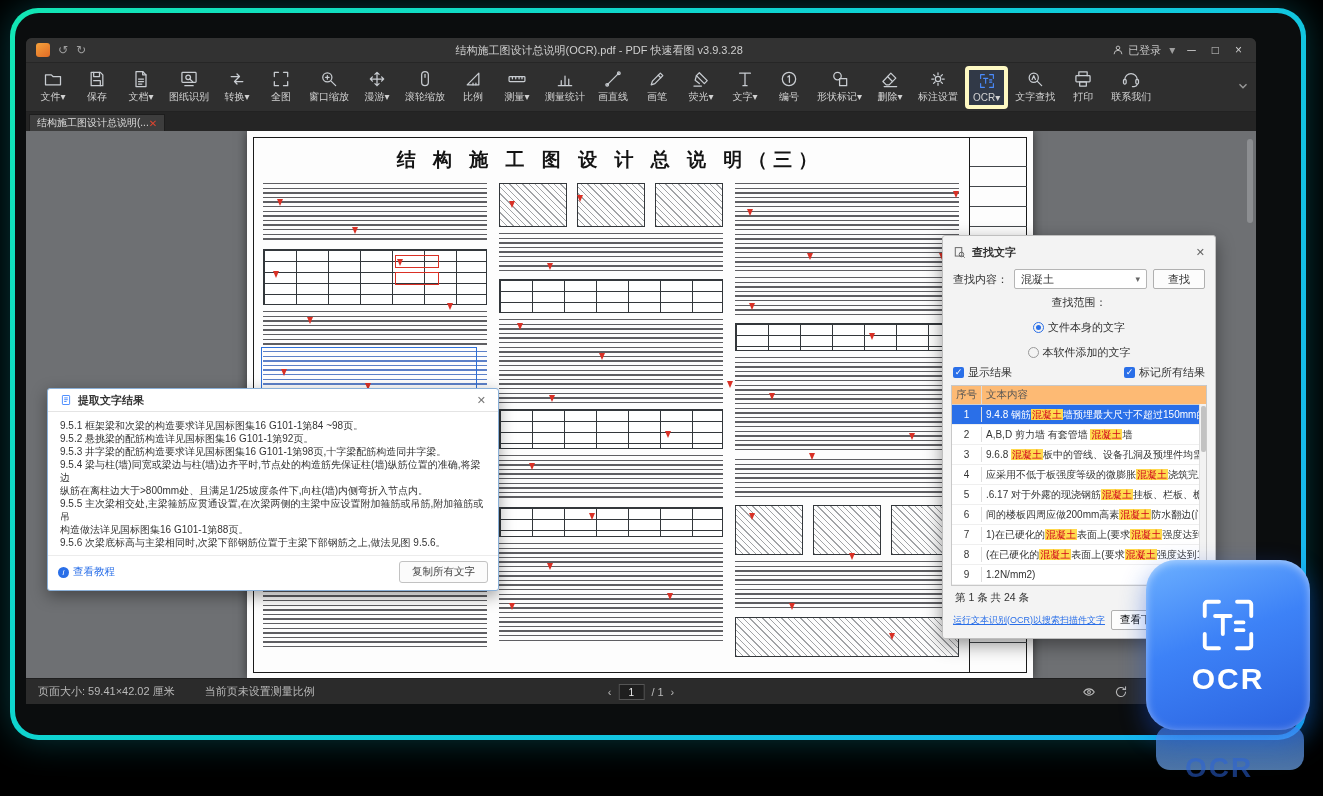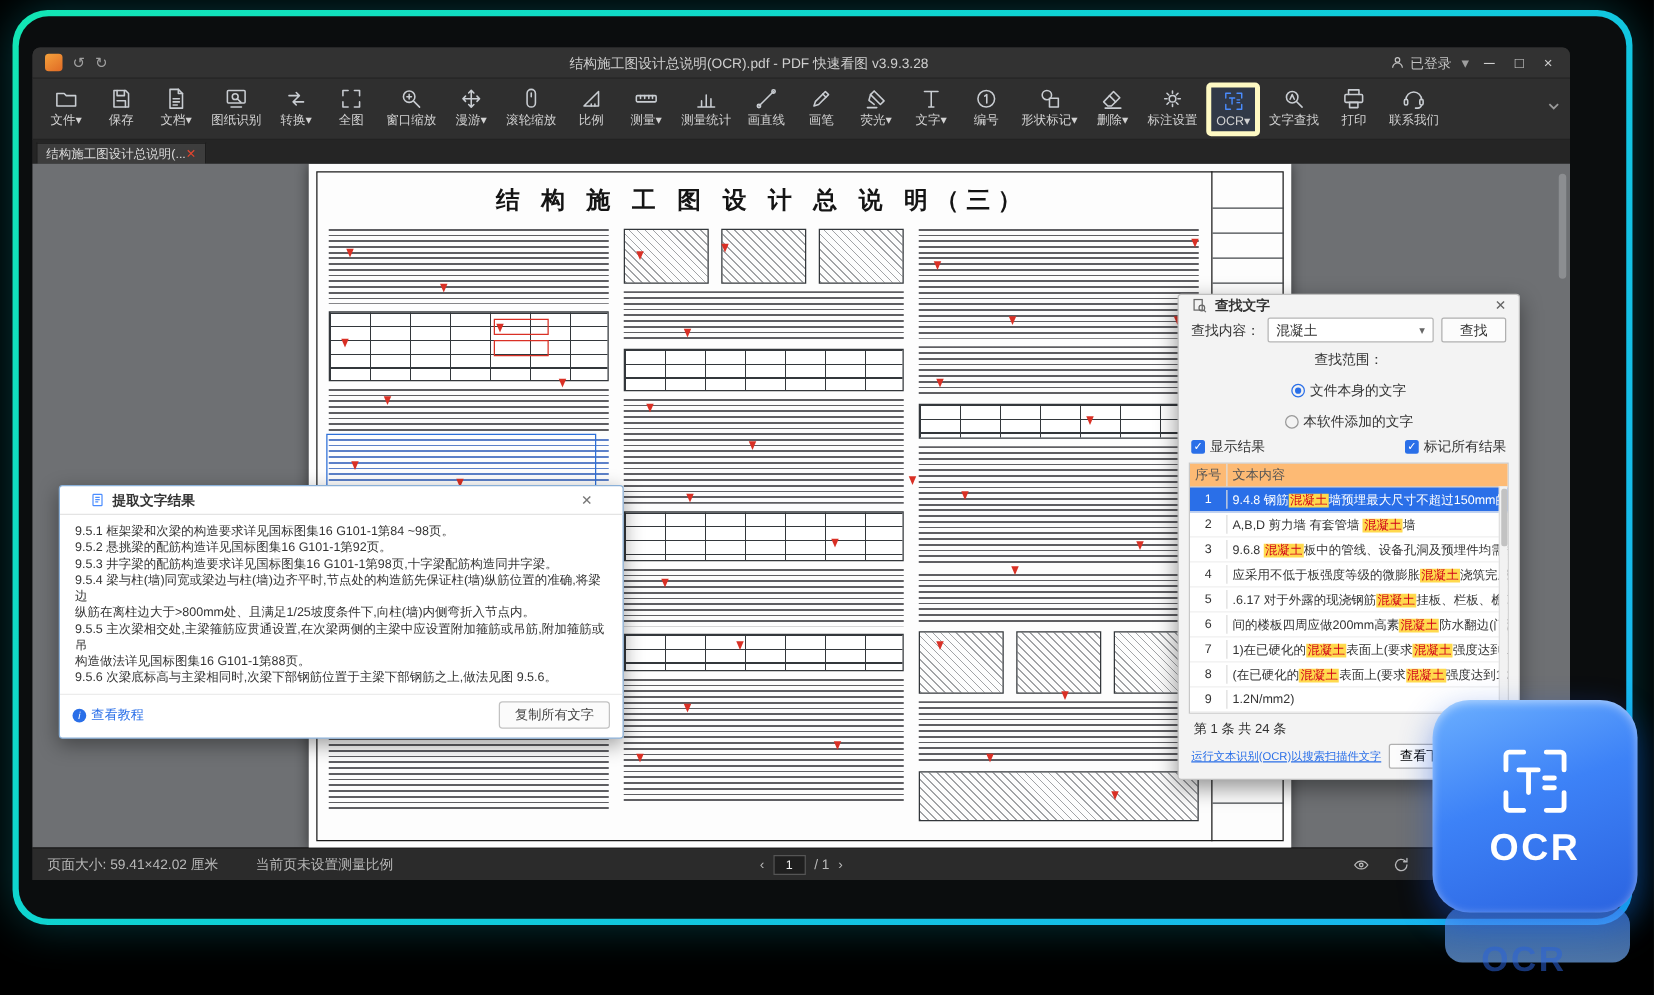--- a/index.html
+++ b/index.html
@@ -70,37 +70,37 @@
     display:flex;flex-direction:column;}
   .tstrip div{border-bottom:1px solid #43474b;}
   .rm{position:absolute;width:0;height:0;border-left:3px solid transparent;
     border-right:3px solid transparent;border-top:7px solid #d93025;}
   .bluebox{position:absolute;border:1px solid #2d6fd8;}
   .redbox{position:absolute;border:1px solid #d93025;}
 
   
   .xpanel{position:absolute;left:21px;top:257px;width:452px;background:#fff;border:1px solid #8ab0d8;
     box-shadow:0 5px 16px rgba(0,0,0,.38);border-radius:3px;z-index:10;}
-  .xhead{height:23px;display:flex;align-items:center;gap:6px;padding:0 24px;border-bottom:1px solid #e4e4e4;
+  .xhead{height:23px;display:flex;align-items:center;gap:6px;padding:0 12px;border-bottom:1px solid #e4e4e4;
     color:#333;font-size:11px;font-weight:bold;}
   .xhead svg{width:12px;height:12px;stroke:#4a8cff;fill:none;stroke-width:1.6;}
   .xclose{margin-left:auto;color:#777;font-size:11px;font-weight:normal;}
   .xbody{padding:7px 12px 6px;color:#333;font-size:10px;line-height:13px;}
   .xfoot{display:flex;align-items:center;justify-content:space-between;padding:5px 10px 7px;
     border-top:1px solid #ececec;}
   .xlink{color:#2a6fe8;font-size:10.5px;display:flex;align-items:center;gap:4px;}
   .infoi{display:inline-flex;width:11px;height:11px;border-radius:50%;background:#2a6fe8;color:#fff;
     font-size:8px;align-items:center;justify-content:center;font-style:italic;}
   .xcopy{font-size:10.5px;color:#444;background:#fbfbfb;border:1px solid #c2c2c2;border-radius:3px;
     padding:3px 12px;}
 
   
   .spanel{position:absolute;left:916px;top:104px;width:274px;background:#f3f3f3;border:1px solid #bfbfbf;
     box-shadow:0 6px 18px rgba(0,0,0,.42);border-radius:3px;font-size:11px;color:#333;z-index:20;}
-  .shead{height:17px;display:flex;align-items:center;gap:6px;padding:0 10px;font-weight:bold;}
+  .shead{height:32px;display:flex;align-items:center;gap:6px;padding:0 10px;font-weight:bold;}
   .shead svg{width:13px;height:13px;stroke:#666;fill:none;stroke-width:1.5;}
   .sclose{margin-left:auto;color:#666;font-weight:normal;}
   .srow1{display:flex;align-items:center;gap:6px;padding:1px 10px 3px;}
   .sselect{flex:1;height:20px;background:#fff;border:1px solid #b5b5b5;border-radius:2px;
     display:flex;align-items:center;justify-content:space-between;padding:0 6px;}
   .scaret{color:#666;font-size:9px;}
   .sbtn{height:20px;padding:0 14px;background:#fcfcfc;border:1px solid #b0b0b0;border-radius:2px;
     font-size:11px;color:#333;display:flex;align-items:center;}
   .srow2{padding:3px 10px;display:flex;gap:10px;align-items:center;flex-direction:column;}
   .radio{width:11px;height:11px;border-radius:50%;border:1px solid #999;display:inline-block;position:relative;flex:0 0 auto;}

